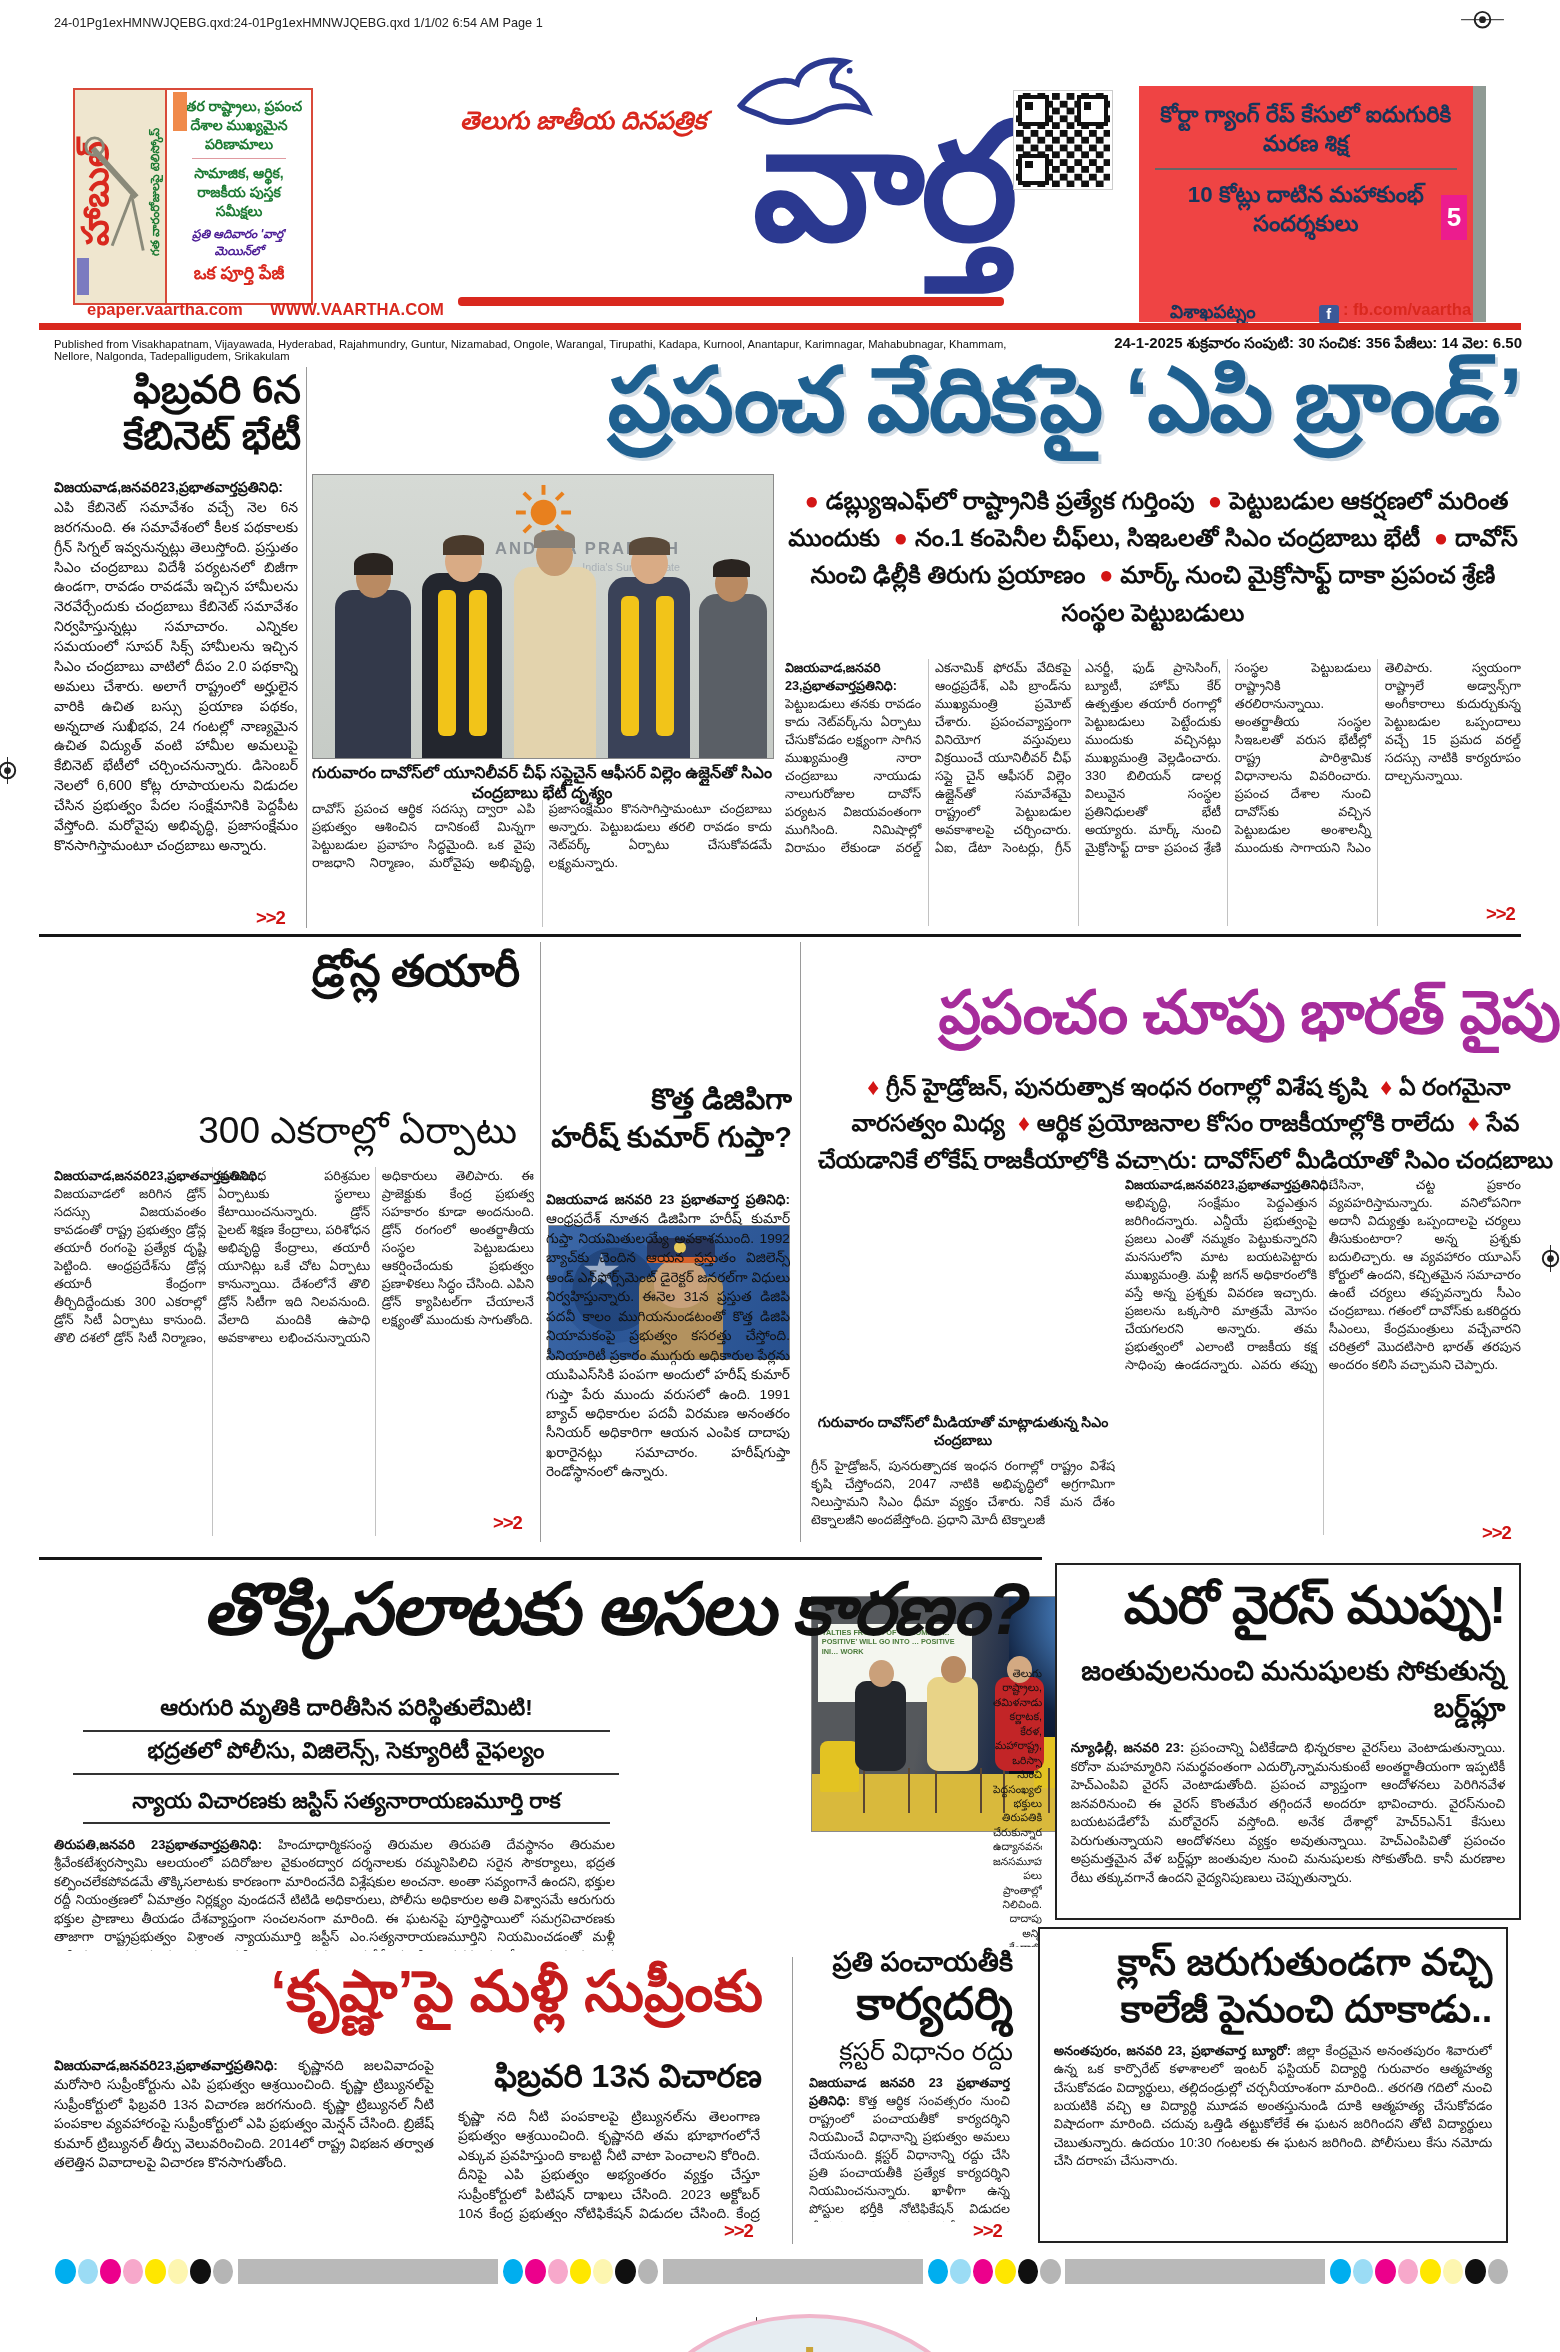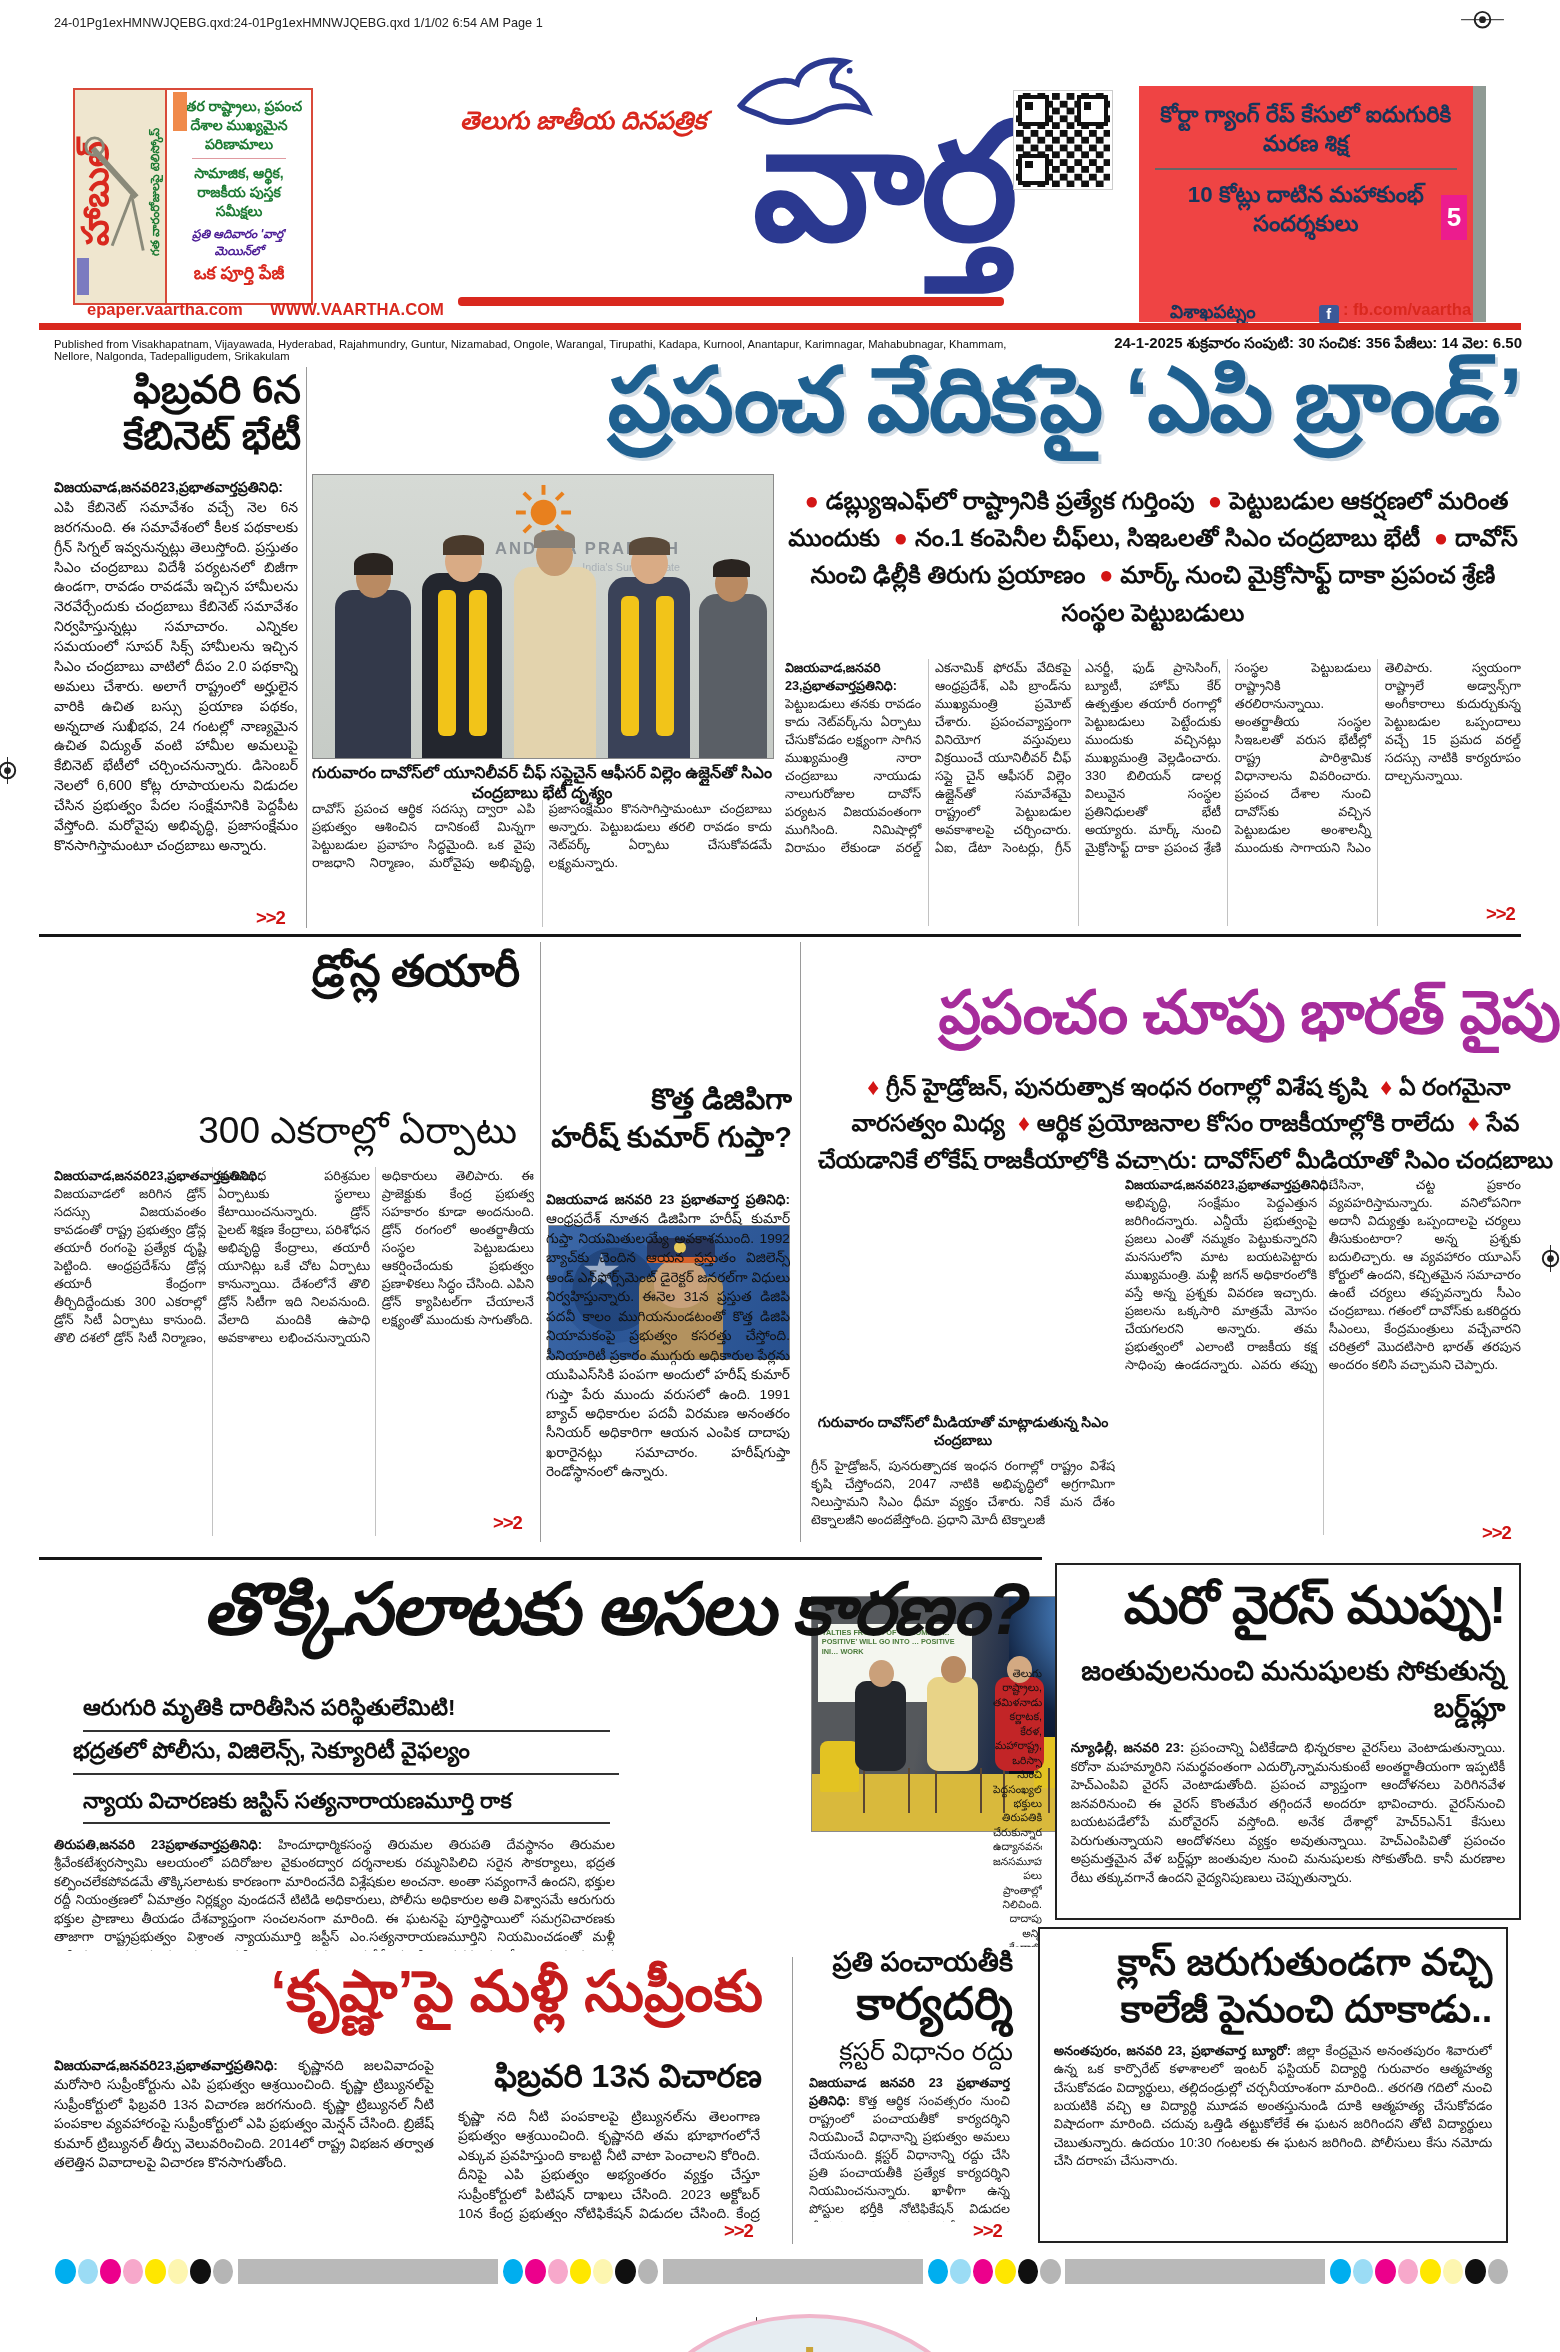--- a/index.html
+++ b/index.html
@@ -44,21 +44,21 @@
   
   #qr{background:repeating-conic-gradient(#111 0% 25%, #fff 0% 50%);background-size:14.6px 14.6px;border:2.9px solid #fff;outline:1px solid #ccc;}
   .qrf{position:absolute;width:23.4px;height:23.4px;border:4.9px solid #111;background:#fff;}
   .qrf::after{content:"";position:absolute;left:2.9px;top:2.9px;width:7.8px;height:7.8px;background:#111;}
   
   #main-headline{color:#1f6090;font-weight:bold;font-size:90px;line-height:1.1;letter-spacing:-2px;
      text-shadow:2.9px 2.9px 0 rgba(120,150,175,.35);}
   #world-headline{color:#a62c9b;font-weight:bold;font-size:60px;letter-spacing:-1px;}
   #krishna-headline{color:#c41c1c;font-weight:bold;font-size:57px;}
   .bullets-big{font-weight:bold;font-size:24px;line-height:1.55;text-align:center;}
-  .subhead-u{font-weight:bold;border-bottom:2px solid #333;padding-bottom:3.9px;margin:0 auto 11.7px auto;}
+  .subhead-u{font-weight:bold;text-align:center;border-bottom:2px solid #333;padding-bottom:3.9px;margin:0 auto 11.7px auto;}
   .boxed{border:2px solid #222;background:#fff;}
   
   #colorbar{display:flex;align-items:center;}
   #colorbar .cdot{width:20.5px;height:25px;border-radius:50%;margin:0 1px;flex:none;}
   #colorbar .cbar{height:25px;background:#b9b9b9;flex:1;margin:0 3.9px;}
   
   #photo-group{background:linear-gradient(#d6dad5,#c6cbc6);position:relative;}
   .fig{position:absolute;bottom:0;border-radius:17.6px 17.6px 0 0;}
   .head{position:absolute;border-radius:50%;background:#b98a62;}
   .hair{position:absolute;border-radius:50% 50% 0 0;background:#2a2420;}

